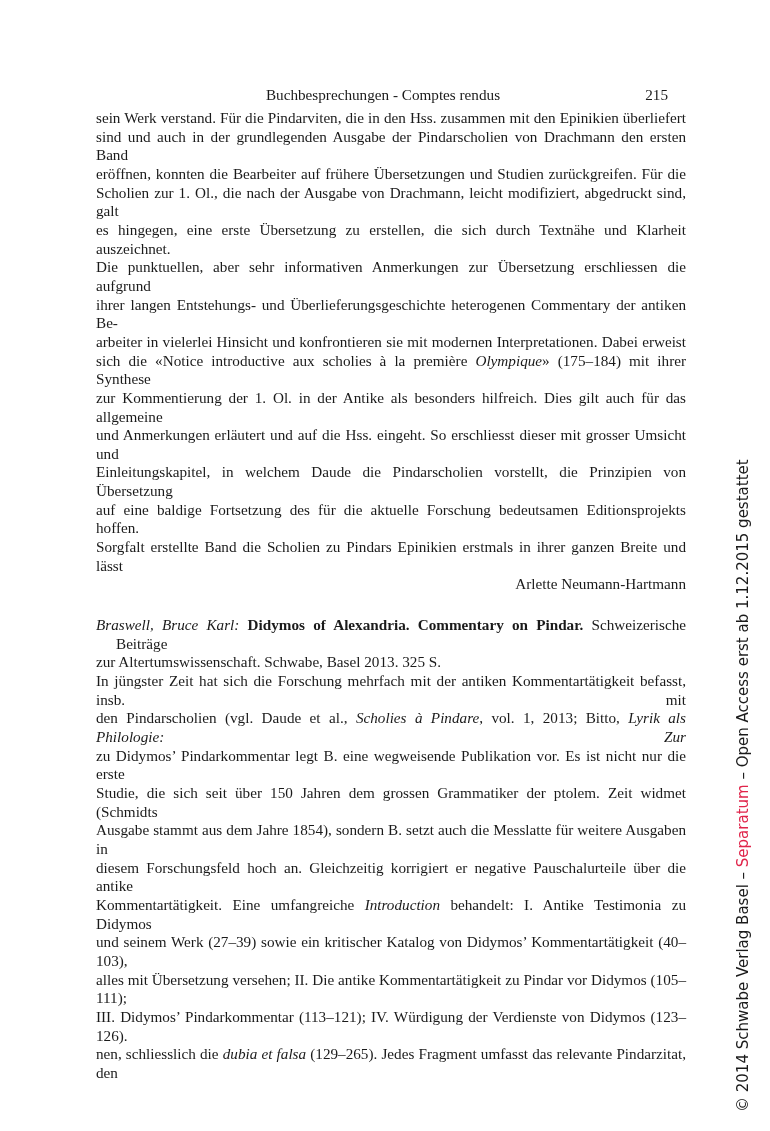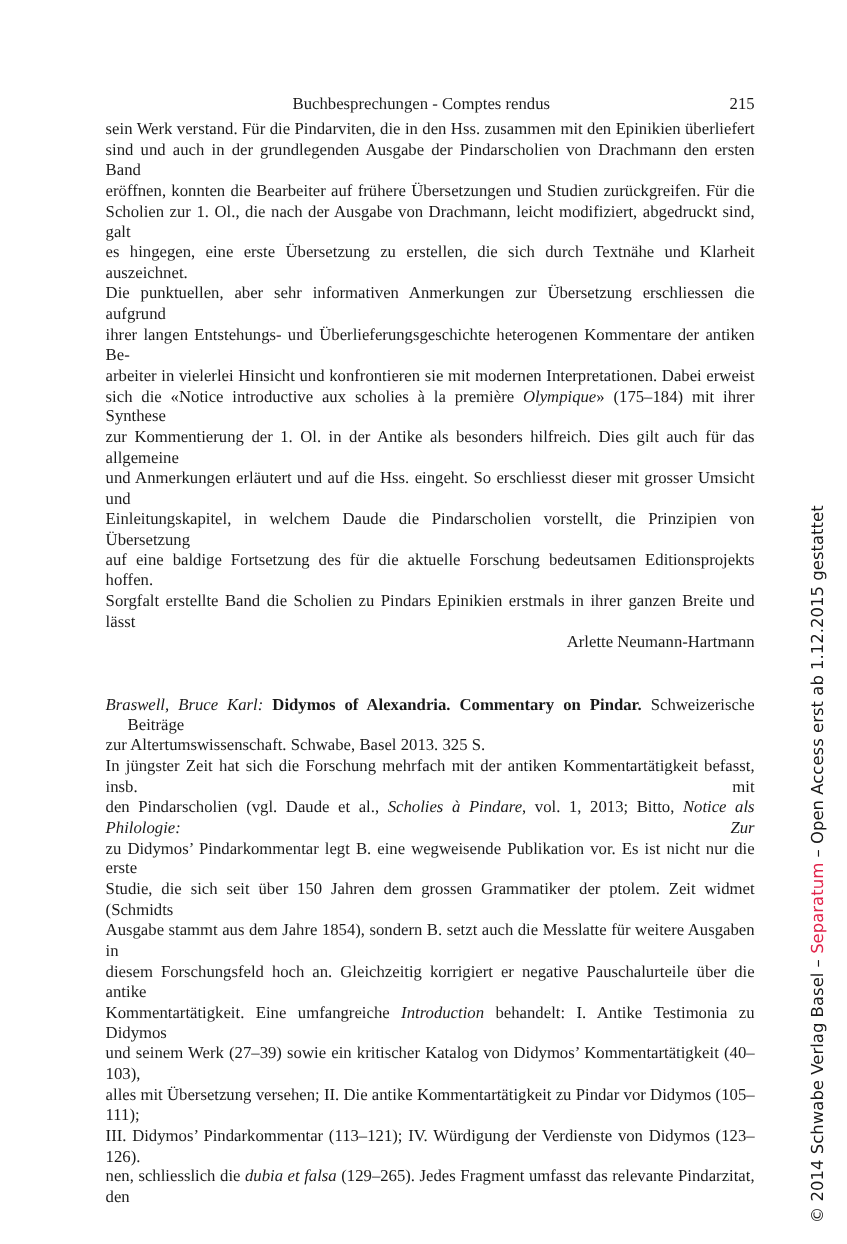--- a/index.html
+++ b/index.html
@@ -4,24 +4,24 @@
 <style>
   html, body { margin: 0; padding: 0; background: #ffffff; }
   body { width: 770px; height: 1131px; position: relative; overflow: hidden; }
   .page {
     position: absolute; left: 96px; top: 86px; width: 590px;
     font-family: "Liberation Serif", "DejaVu Serif", serif;
     font-size: 15.2px; line-height: 18.65px; color: #1a1a1a;
   }
   .running-head { position: relative; height: 19px; margin-bottom: 4px; }
   .running-title { position: absolute; left: 0; right: 16px; text-align: center; }
-  .page-number { position: absolute; right: 0; top: 0; }
+  .page-number { position: absolute; right: 18px; top: 0; }
   .para { margin: 0; text-align: justify; text-align-last: left; }
   .sig { text-align: right; margin: 0; }
-  .review-head { margin: 38px 0 0 0; padding-left: 20px; text-indent: -20px; text-align: justify; text-align-last: left; }
+  .review-head { margin: 22px 0 0 0; padding-left: 20px; text-indent: -20px; text-align: justify; text-align-last: left; }
   .review-body { margin: 0; text-align: justify; text-align-last: left; }
   .line { display: block; text-align: justify; text-align-last: justify; white-space: normal; }
   .line.last { text-align-last: left; }
   i, .it { font-style: italic; }
   b, .bd { font-weight: bold; }
   .side {
     position: absolute; left: 733px; top: 1112px;
     transform-origin: 0 0; transform: rotate(-90deg);
     font-family: "DejaVu Sans", "Liberation Sans", sans-serif;
     font-size: 15px; line-height: 20px; white-space: nowrap; color: #1a1a1a;
@@ -38,39 +38,39 @@
     <span class="page-number">215</span>
   </div>
 
   <div class="para">
     <span class="line">sein Werk verstand. Für die Pindarviten, die in den Hss. zusammen mit den Epinikien überliefert</span>
     <span class="line">sind und auch in der grundlegenden Ausgabe der Pindarscholien von Drachmann den ersten Band</span>
     <span class="line">eröffnen, konnten die Bearbeiter auf frühere Übersetzungen und Studien zurückgreifen. Für die</span>
     <span class="line">Scholien zur 1. Ol., die nach der Ausgabe von Drachmann, leicht modifiziert, abgedruckt sind, galt</span>
     <span class="line">es hingegen, eine erste Übersetzung zu erstellen, die sich durch Textnähe und Klarheit auszeichnet.</span>
     <span class="line">Die punktuellen, aber sehr informativen Anmerkungen zur Übersetzung erschliessen die aufgrund</span>
-    <span class="line">ihrer langen Entstehungs- und Überlieferungsgeschichte heterogenen Kommentare der antiken Be-</span>
+    <span class="line">ihrer langen Entstehungs- und Überlieferungsgeschichte heterogenen Commentary der antiken Be-</span>
     <span class="line">arbeiter in vielerlei Hinsicht und konfrontieren sie mit modernen Interpretationen. Dabei erweist</span>
     <span class="line"><span>sich die «Notice introductive aux scholies à la première </span><i>Olympique</i><span>» (175–184) mit ihrer Synthese</span></span>
     <span class="line">zur Kommentierung der 1. Ol. in der Antike als besonders hilfreich. Dies gilt auch für das allgemeine</span>
     <span class="line">und Anmerkungen erläutert und auf die Hss. eingeht. So erschliesst dieser mit grosser Umsicht und</span>
     <span class="line">Einleitungskapitel, in welchem Daude die Pindarscholien vorstellt, die Prinzipien von Übersetzung</span>
     <span class="line last">auf eine baldige Fortsetzung des für die aktuelle Forschung bedeutsamen Editionsprojekts hoffen.</span>
     <span class="line">Sorgfalt erstellte Band die Scholien zu Pindars Epinikien erstmals in ihrer ganzen Breite und lässt</span>
   </div>
   <p class="sig">Arlette Neumann-Hartmann</p>
 
   <div class="review-head">
     <span class="line"><i>Braswell, Bruce Karl:</i> <b>Didymos of Alexandria. Commentary on Pindar.</b><span> Schweizerische Beiträge</span></span>
     <span class="line last">zur Altertumswissenschaft. Schwabe, Basel 2013. 325 S.</span>
   </div>
 
   <div class="review-body" id="review-body">
       <span class="line"><span>In jüngster Zeit hat sich die Forschung mehrfach mit der antiken Kommentartätigkeit befasst, insb. mit</span></span>
-      <span class="line"><span>den Pindarscholien (vgl. Daude et al., </span><i>Scholies à Pindare</i><span>, vol. 1, 2013; Bitto, </span><i>Notice als Philologie: Zur</i></span>
+      <span class="line"><span>den Pindarscholien (vgl. Daude et al., </span><i>Scholies à Pindare</i><span>, vol. 1, 2013; Bitto, </span><i>Lyrik als Philologie: Zur</i></span>
       <span class="line"><span>zu Didymos’ Pindarkommentar legt B. eine wegweisende Publikation vor. Es ist nicht nur die erste</span></span>
       <span class="line"><span>Studie, die sich seit über 150 Jahren dem grossen Grammatiker der ptolem. Zeit widmet (Schmidts</span></span>
       <span class="line"><span>Ausgabe stammt aus dem Jahre 1854), sondern B. setzt auch die Messlatte für weitere Ausgaben in</span></span>
       <span class="line"><span>diesem Forschungsfeld hoch an. Gleichzeitig korrigiert er negative Pauschalurteile über die antike</span></span>
       <span class="line"><span>Kommentartätigkeit. Eine umfangreiche </span><i>Introduction</i><span> behandelt: I. Antike Testimonia zu Didymos</span></span>
       <span class="line"><span>und seinem Werk (27–39) sowie ein kritischer Katalog von Didymos’ Kommentartätigkeit (40–103),</span></span>
       <span class="line"><span>alles mit Übersetzung versehen; II. Die antike Kommentartätigkeit zu Pindar vor Didymos (105–111);</span></span>
       <span class="line"><span>III. Didymos’ Pindarkommentar (113–121); IV. Würdigung der Verdienste von Didymos (123–126).</span></span>
       <span class="line"><span>nen, schliesslich die </span><i>dubia et falsa</i><span> (129–265). Jedes Fragment umfasst das relevante Pindarzitat, den</span></span>
     </div>

